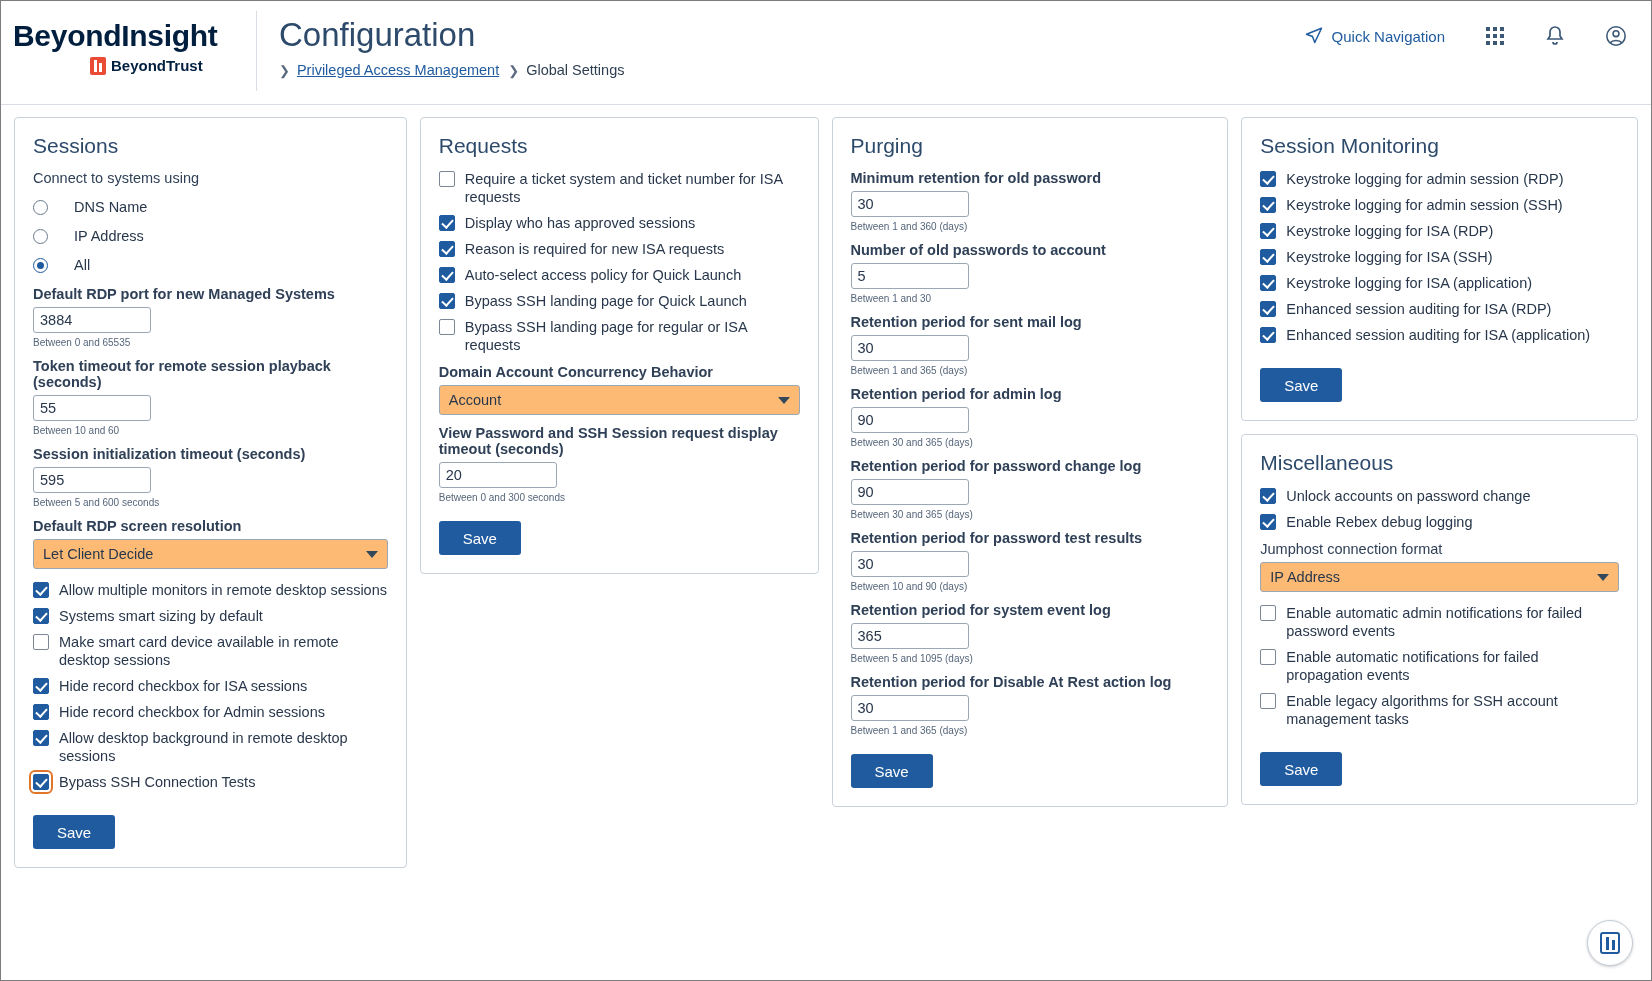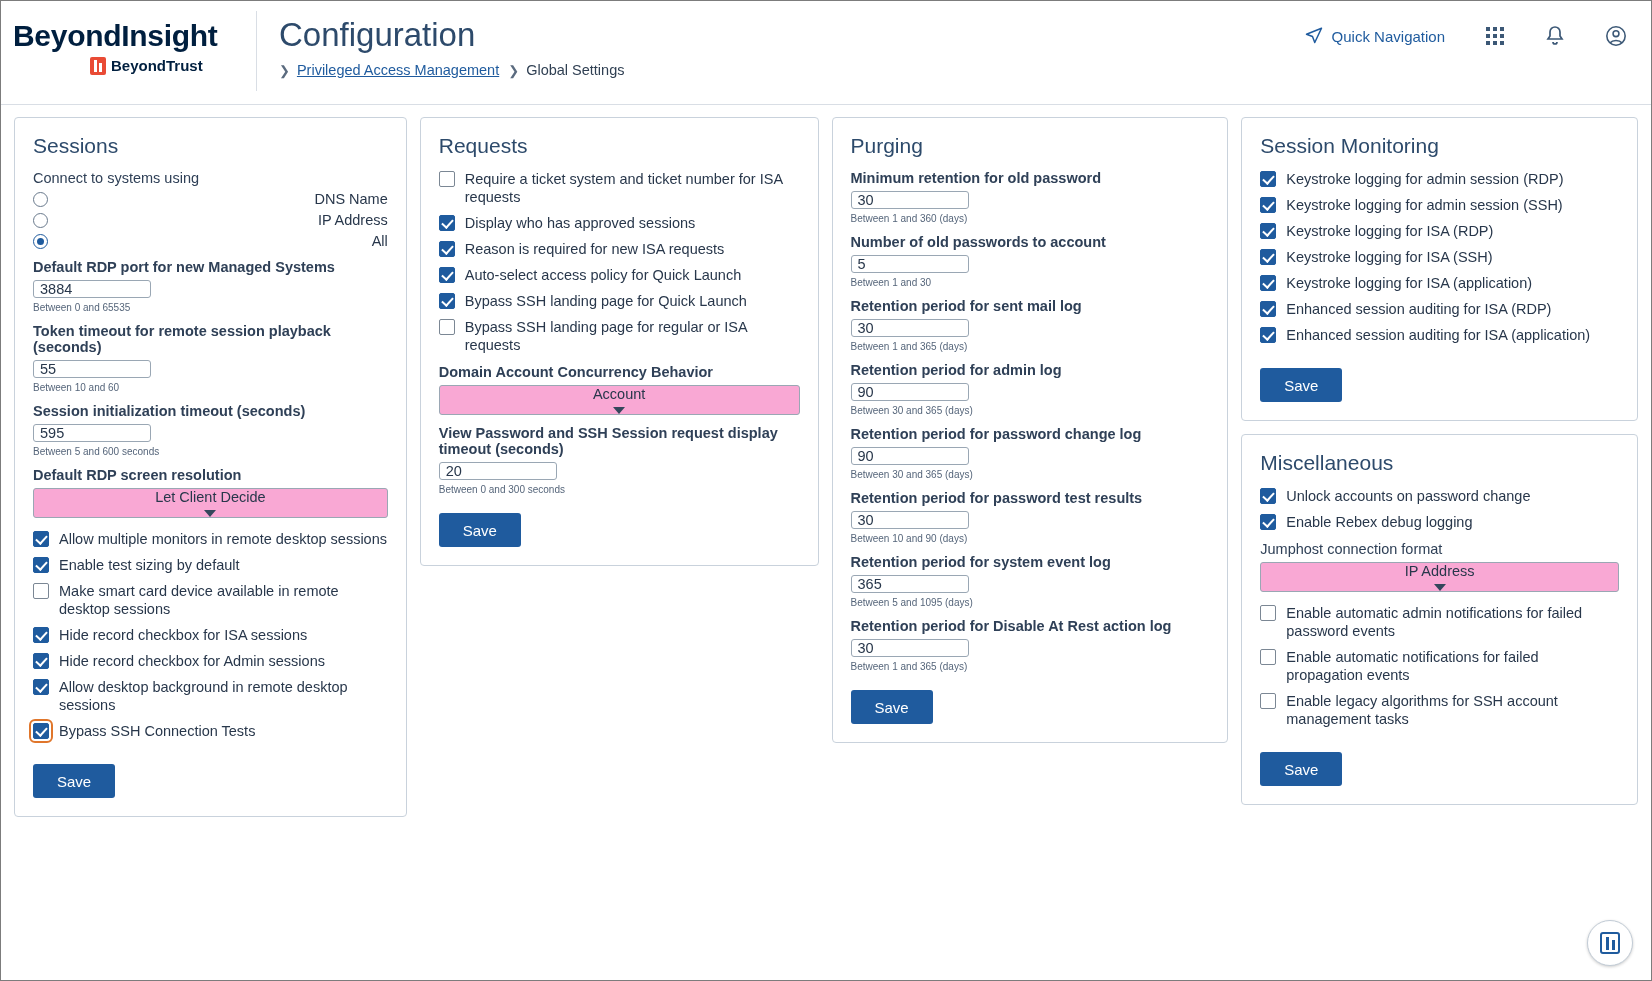--- a/index.html
+++ b/index.html
@@ -163,24 +163,23 @@
   .help-text {
     font-size: 10px;
     color: #55657a;
     margin: 4px 0 2px 0;
   }
   
   .radio-row {
     display: flex;
     align-items: center;
     gap: 26px;
-    margin: 5px 0;
+    margin: 13px 0;
     font-size: 14.5px;
     cursor: pointer;
-    justify-content: space-between;
   }
   .radio {
     width: 15px; height: 15px;
     border-radius: 50%;
     border: 1.6px solid #6a7a8d;
     background: #fff;
     position: relative;
     flex: none;
   }
   .radio.checked { border-color: #1f5b9e; }
@@ -222,21 +221,21 @@
     transform: rotate(42deg);
   }
   .cb-focus {
     outline: 2px solid #e0762b;
     outline-offset: 2px;
     border-radius: 2px;
   }
   
   .num-wrap {
     width: 118px;
-    height: 18px;
+    height: 26px;
     border: 1px solid #9aa7b4;
     border-radius: 3px;
     display: flex;
     align-items: center;
     background: #fff;
     overflow: hidden;
   }
   .num-wrap input {
     border: none;
     outline: none;
@@ -251,23 +250,22 @@
   
   .select {
     height: 30px;
     border: 1px solid #9aa7b4;
     border-radius: 3px;
     display: flex;
     align-items: center;
     justify-content: space-between;
     padding: 0 9px;
     font-size: 14.5px;
-    background: #f9a8d4;
-    cursor: pointer;
-    flex-direction: column;
+    background: #fdba74;
+    cursor: pointer;
   }
   .caret {
     width: 0; height: 0;
     border-left: 6px solid transparent;
     border-right: 6px solid transparent;
     border-top: 7px solid #33475b;
   }
   
   .btn-save {
     margin-top: 16px;
@@ -433,21 +431,21 @@
           <span class="caret"></span>
         </div>
 
         <div style="margin-top:12px">
           <div class="check-row">
             <span class="cb checked"></span>
             <span>Allow multiple monitors in remote desktop sessions</span>
           </div>
           <div class="check-row">
             <span class="cb checked"></span>
-            <span>Enable test sizing by default</span>
+            <span>Systems smart sizing by default</span>
           </div>
           <div class="check-row">
             <span class="cb"></span>
             <span>Make smart card device available in remote desktop sessions</span>
           </div>
           <div class="check-row">
             <span class="cb checked"></span>
             <span>Hide record checkbox for ISA sessions</span>
           </div>
           <div class="check-row">

